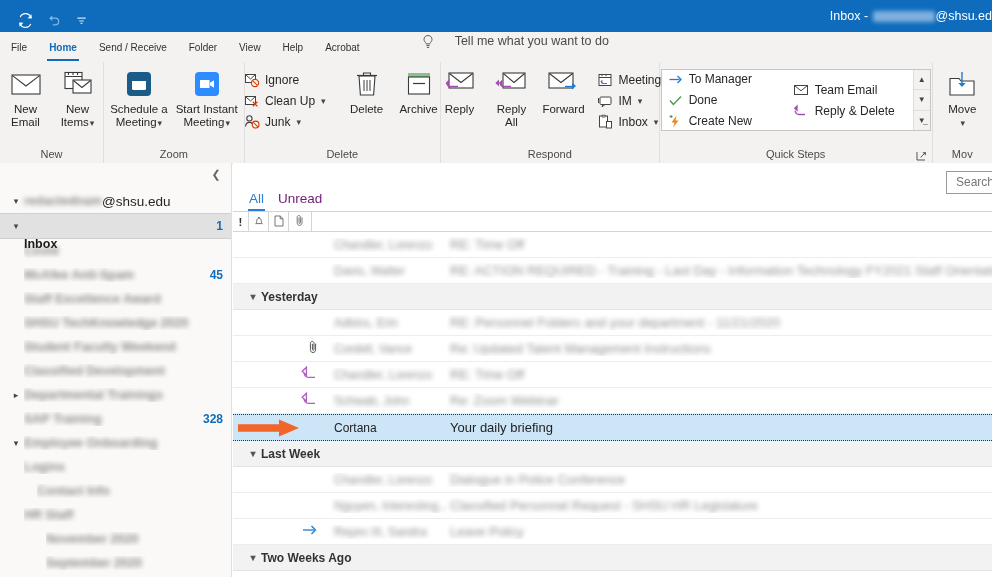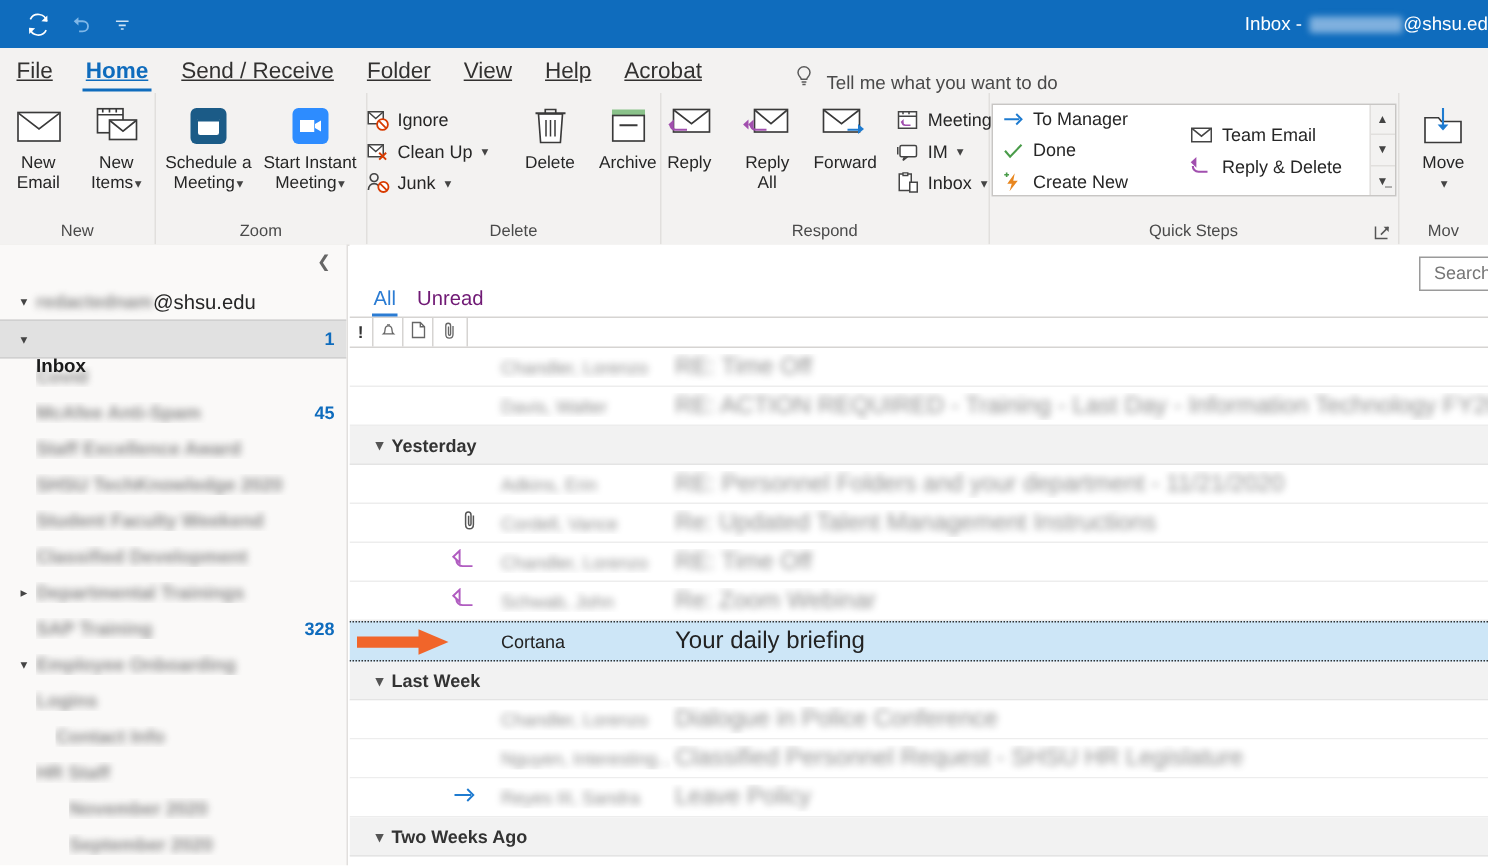--- a/index.html
+++ b/index.html
@@ -7,21 +7,21 @@
     width:992px;height:577px;overflow:hidden;
     font-family:"Liberation Sans", sans-serif;
     font-size:12px;color:#262626;background:#fff;
     -webkit-font-smoothing:antialiased;
   }
   .app{position:relative;width:992px;height:577px;overflow:hidden;}
 
   
   .titlebar{
     position:absolute;left:0;top:0;width:992px;height:32px;
-    background:#0f6cbd;display:flex;align-items:center;
+    background:#0f6cbd;display:flex;align-items:flex-end;
   }
   .qat{display:flex;align-items:center;gap:2px;padding-left:12px;}
   .qat-btn{
     width:26px;height:24px;display:flex;align-items:center;justify-content:center;
     cursor:pointer;
   }
   .qat-btn svg{display:block;}
   .title-text{
     position:absolute;right:0;top:0;height:32px;line-height:32px;
     width:992px;text-align:right;padding-right:0px;
@@ -34,29 +34,29 @@
     vertical-align:middle;margin:0 1px;
   }
 
   
   .tabstrip{
     position:absolute;left:0;top:32px;width:992px;height:30px;
     background:#f3f2f1;display:flex;align-items:flex-end;
     border-bottom:1px solid #f3f2f1;
   }
   .tab{
-    padding:0 11px;height:28px;line-height:28px;font-size:15px;
-    color:#323130;cursor:pointer;position:relative;white-space:nowrap;text-decoration:underline;
+    padding:0 11px;height:28px;line-height:28px;font-size:10px;
+    color:#323130;cursor:pointer;position:relative;white-space:nowrap;
   }
   .tab.active{color:#0f6cbd;font-weight:bold;}
   .tab.active::after{
     content:"";position:absolute;left:9px;right:9px;bottom:1px;height:2px;background:#0f6cbd;
   }
   .tellme{
-    display:flex;align-items:flex-end;gap:8px;margin-left:50px;height:28px;
+    display:flex;align-items:flex-start;gap:20px;margin-left:50px;height:28px;
     color:#4a4a4a;font-size:12.5px;cursor:text;
   }
 
   
   .ribbon{
     position:absolute;left:0;top:62px;width:992px;height:101px;
     background:#f3f2f1;border-bottom:1px solid #e1dfdd;display:flex;
   }
   .rgroup{
     position:relative;height:101px;display:flex;flex-direction:column;
@@ -168,21 +168,21 @@
   }
   .grouphead .tw{margin-left:12px;color:#555;font-size:10px;}
   .msgrow{
     display:flex;align-items:center;height:25px;border-bottom:1px solid #ededed;
     position:relative;cursor:pointer;background:#fff;
   }
   .msgrow.selected{background:#cde6f7;border-top:1px dotted #333;border-bottom:1px dotted #333;}
   .icocol{width:86px;flex:0 0 86px;display:flex;align-items:center;justify-content:flex-end;padding-right:6px;}
   .fromcol{width:122px;flex:0 0 122px;padding-left:9px;font-size:12px;color:#222;
            white-space:nowrap;overflow:hidden;box-sizing:border-box;}
-  .subjcol{flex:1;padding-left:3px;font-size:16px;color:#222;white-space:nowrap;overflow:hidden;}
+  .subjcol{flex:1;padding-left:3px;font-size:13px;color:#222;white-space:nowrap;overflow:hidden;}
   .blur-txt{display:inline-block;filter:blur(2.4px);opacity:.55;color:#333;white-space:nowrap;}
 
   
   .anno-arrow{
     position:absolute;left:5px;top:50%;transform:translateY(-50%);
     width:62px;height:20px;pointer-events:none;
   }
 </style>
 </head>
 <body>

